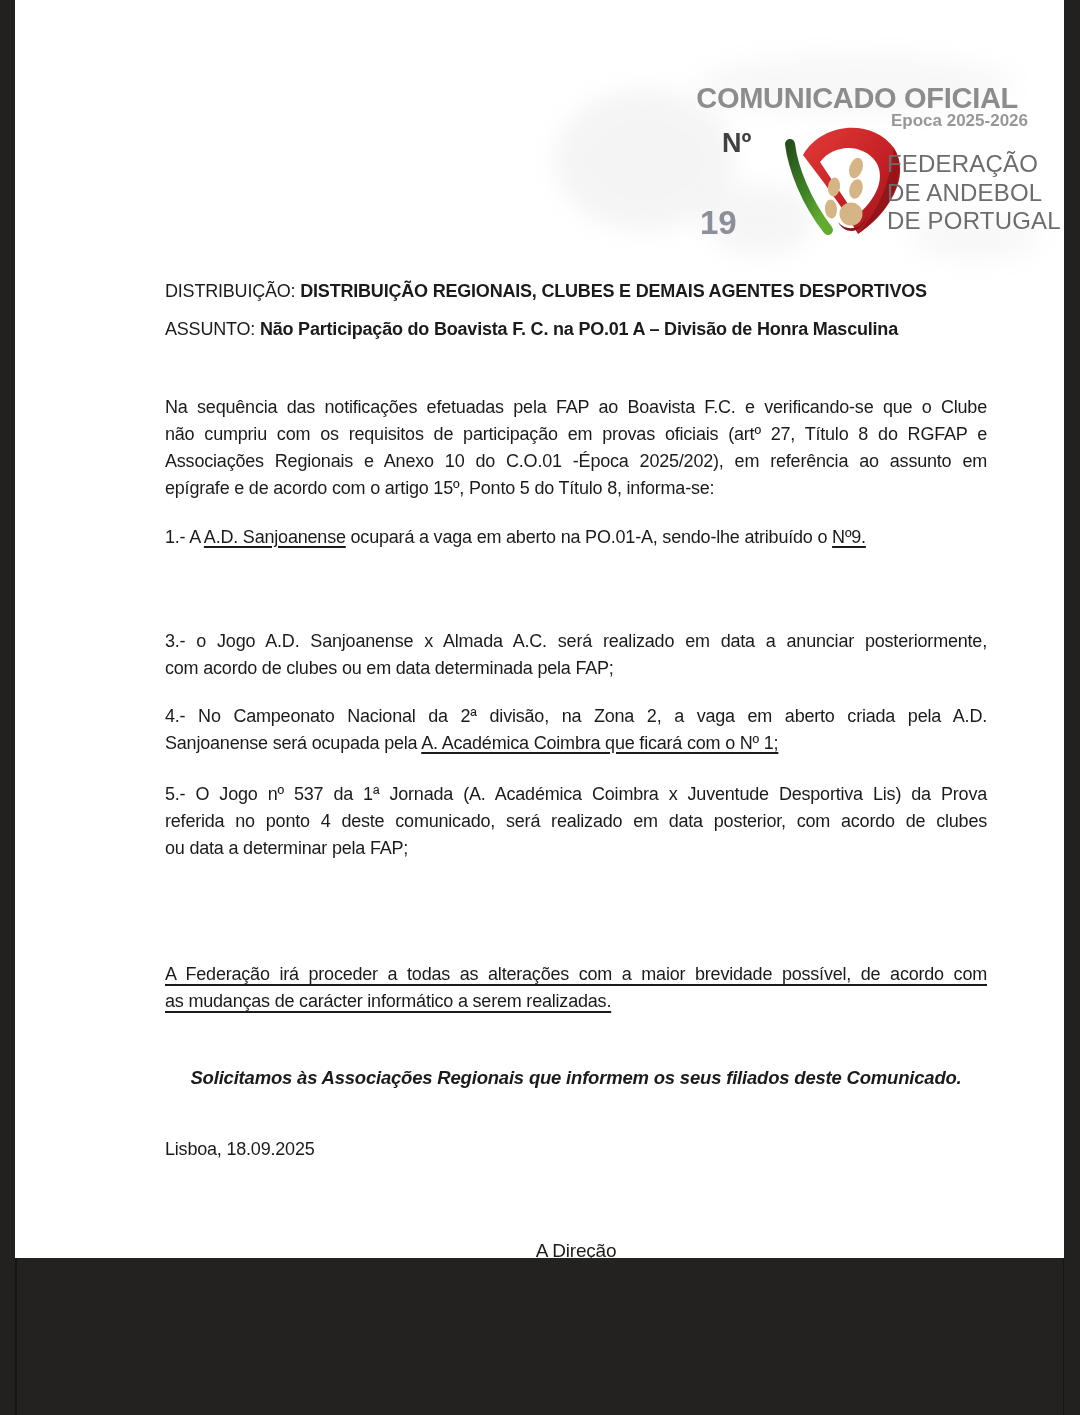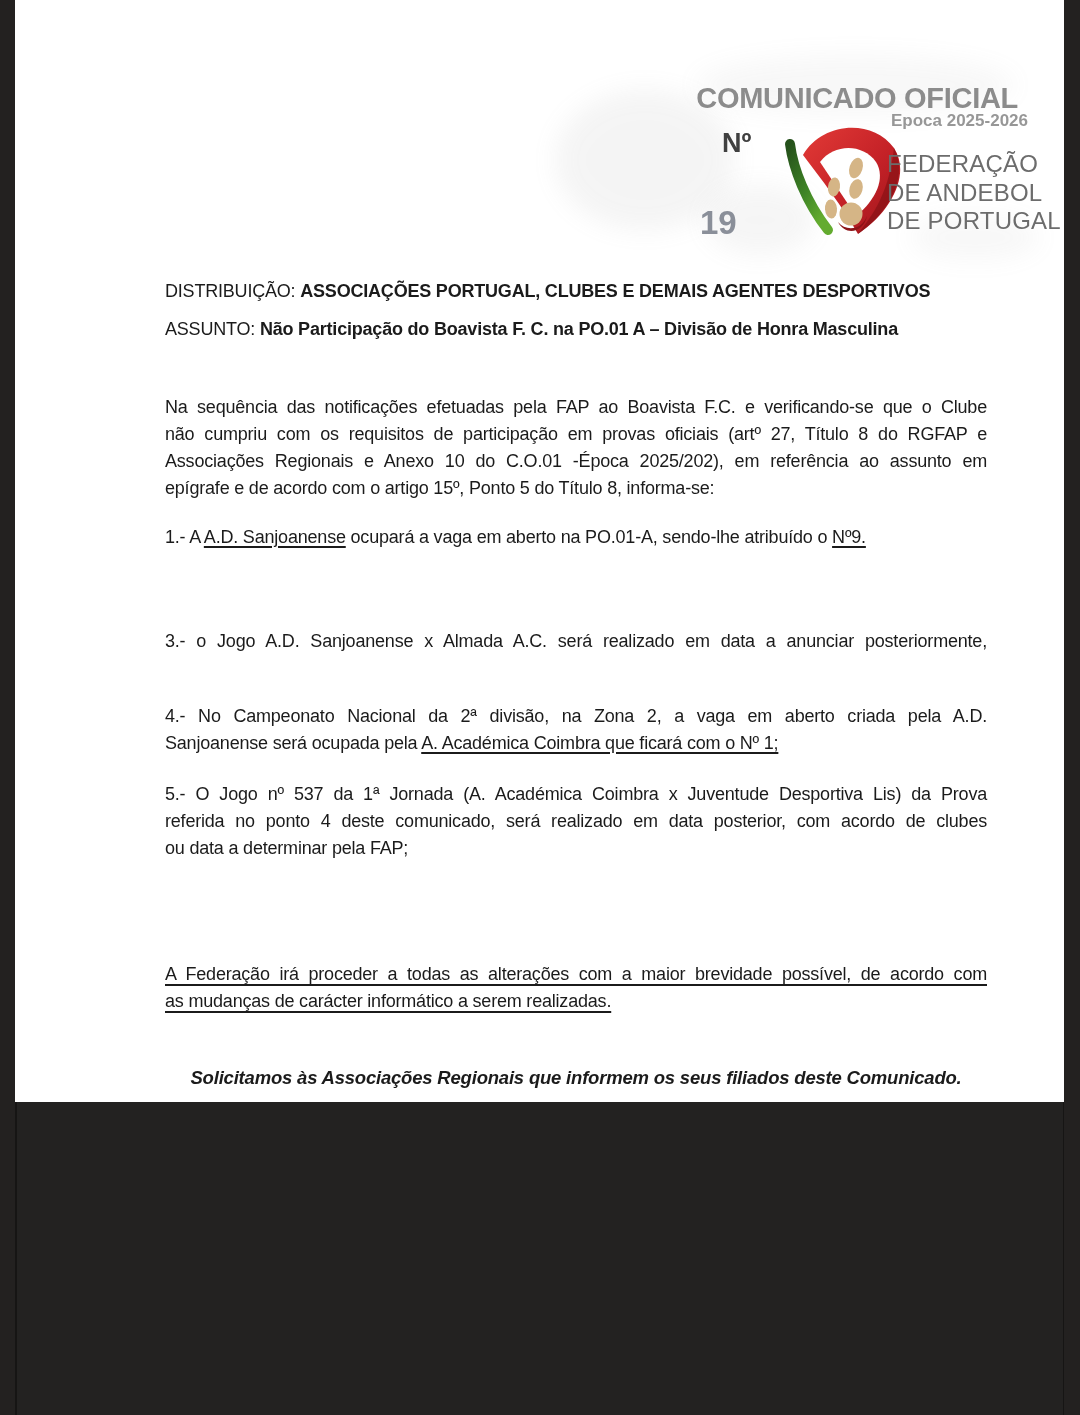--- a/index.html
+++ b/index.html
@@ -6,21 +6,21 @@
   body{
     width:1080px;height:1415px;
     background:#232221;
     font-family:"Liberation Sans",sans-serif;
     position:relative;overflow:hidden;
   }
   .edge-bar{position:absolute;top:0;height:1415px;background:#232120;}
   .edge-left{left:0;width:15px;border-right:2px solid #161514;}
   .edge-right{right:0;width:16px;border-left:1px solid #161514;}
   .page{
-    position:absolute;left:15px;top:0;width:1049px;height:1102px;
+    position:absolute;left:15px;top:0;width:1049px;height:1258px;
     background:#ffffff;overflow:hidden;
   }
   
   .wm{position:absolute;border-radius:50%;filter:blur(12px);background:#9a9a9a;}
   .wm1{left:540px;top:90px;width:180px;height:140px;opacity:.10;}
   .wm2{left:680px;top:55px;width:320px;height:60px;opacity:.07;}
   .wm3{left:690px;top:185px;width:110px;height:70px;opacity:.09;}
   .wm4{left:895px;top:215px;width:130px;height:45px;opacity:.07;}
 
   
@@ -104,36 +104,37 @@
     <circle cx="81" cy="104" r="11.5" fill="#d5b586"></circle>
     <path d="M68,112 C76,122 92,120 97,106 C94,122 76,127 68,112 Z" fill="#8c1418"></path>
   </svg>
 
   <div class="fed-name">
     <div>FEDERAÇÃO</div>
     <div>DE ANDEBOL</div>
     <div>DE PORTUGAL</div>
   </div>
 
-  <div class="block" style="top:278px;"><span>DISTRIBUIÇÃO:</span> <span class="b">ASSOCIAÇÕES PORTUGAL, CLUBES E DEMAIS AGENTES DESPORTIVOS</span></div>
+  <div class="block" style="top:278px;"><span>DISTRIBUIÇÃO:</span> <span class="b">DISTRIBUIÇÃO REGIONAIS, CLUBES E DEMAIS AGENTES DESPORTIVOS</span></div>
 
   <div class="block" style="top:316px;"><span>ASSUNTO:</span> <span class="b">Não Participação do Boavista F. C. na PO.01 A – Divisão de Honra Masculina</span></div>
 
   <div class="block" style="top:394px;">
     <div class="jl">Na sequência das notificações efetuadas pela FAP ao Boavista F.C. e verificando-se que o Clube</div>
     <div class="jl">não cumpriu com os requisitos de participação em provas oficiais (artº 27, Título 8 do RGFAP e</div>
     <div class="jl">Associações Regionais e Anexo 10 do C.O.01 -Época 2025/202), em referência ao assunto em</div>
     <div>epígrafe e de acordo com o artigo 15º, Ponto 5 do Título 8, informa-se:</div>
   </div>
 
   <div class="block" style="top:524px;"><span>1.- A </span><span class="ul">A.D. Sanjoanense</span><span> ocupará a vaga em aberto na PO.01-A, sendo-lhe atribuído o </span><span class="ul">Nº9.</span></div>
 
 
   <div class="block" style="top:628px;">
     <div class="jl">3.- o Jogo A.D. Sanjoanense x Almada A.C. será realizado em data a anunciar posteriormente,</div>
+    <div>com acordo de clubes ou em data determinada pela FAP;</div>
   </div>
 
   <div class="block" style="top:703px;">
     <div class="jl">4.- No Campeonato Nacional da 2ª divisão, na Zona 2, a vaga em aberto criada pela A.D.</div>
     <div><span>Sanjoanense será ocupada pela </span><span class="ul">A. Académica Coimbra que ficará com o Nº 1;</span></div>
   </div>
 
   <div class="block" style="top:781px;">
     <div class="jl">5.- O Jogo nº 537 da 1ª Jornada (A. Académica Coimbra x Juventude Desportiva Lis) da Prova</div>
     <div class="jl">referida no ponto 4 deste comunicado, será realizado em data posterior, com acordo de clubes</div>

